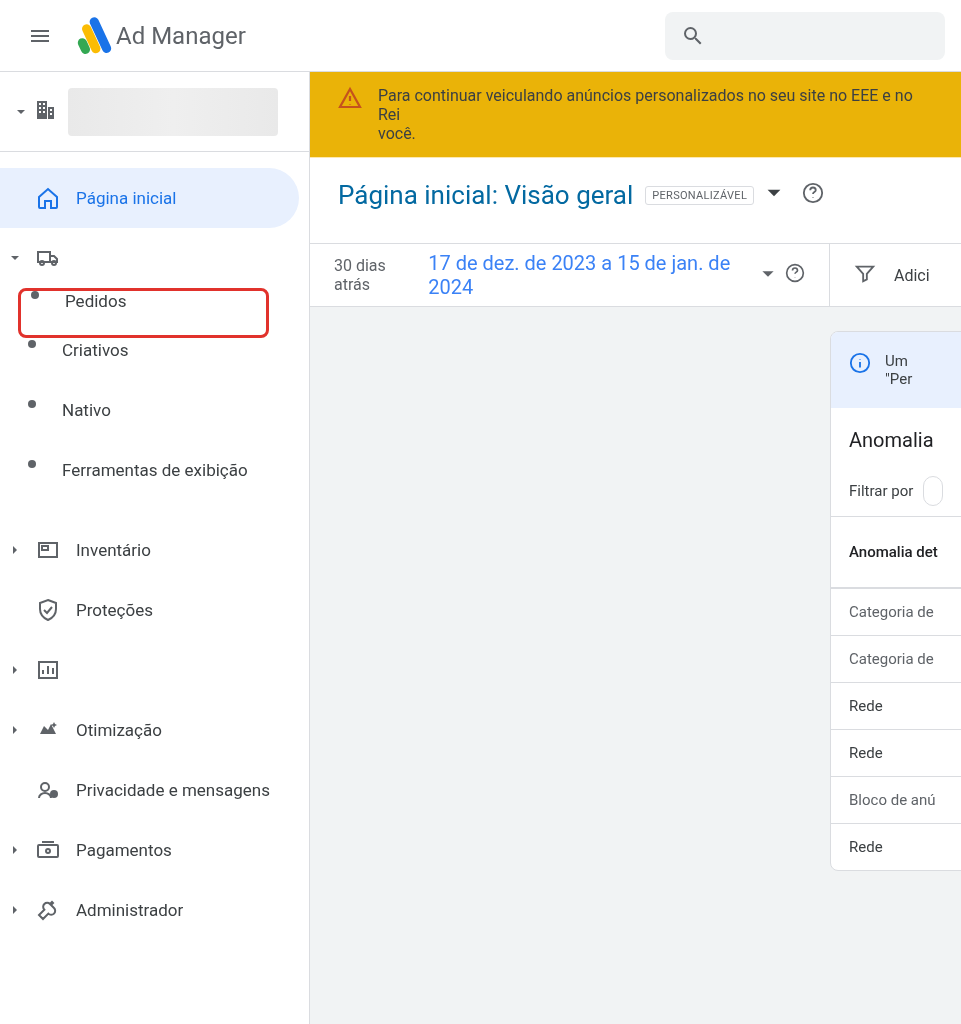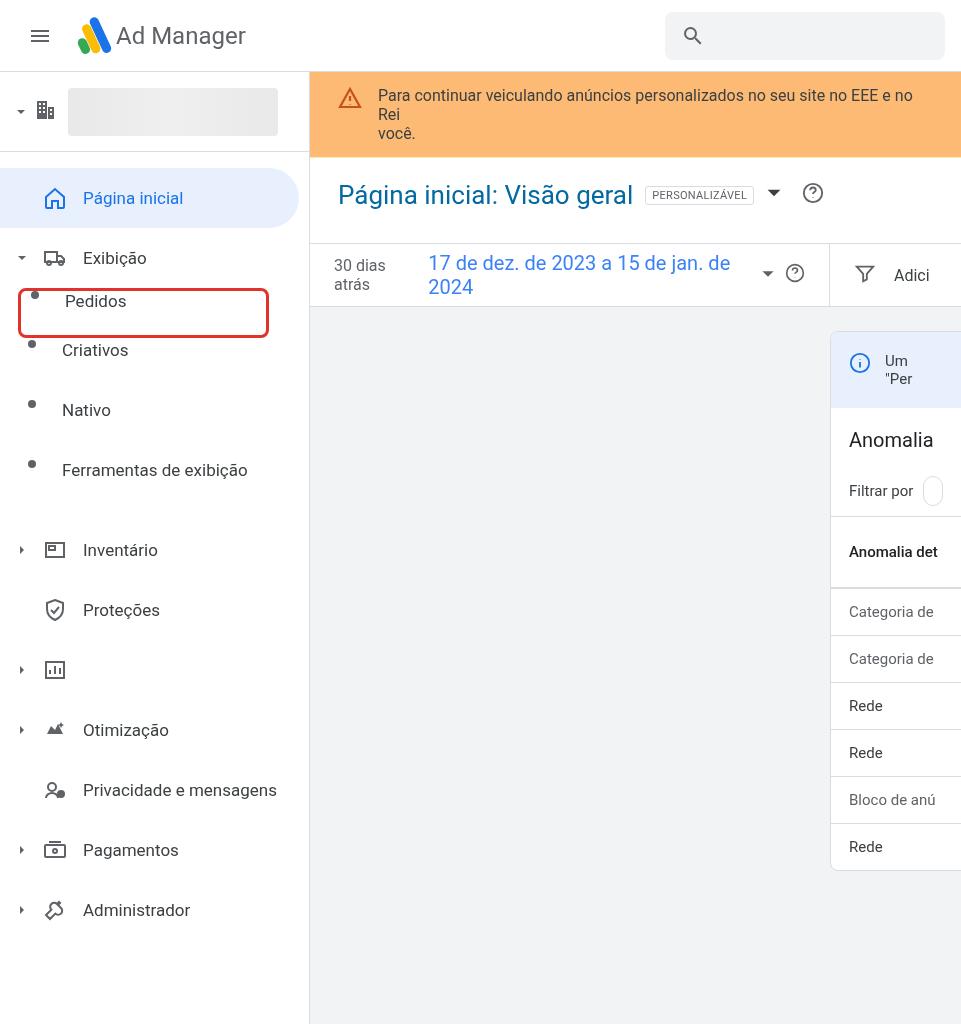--- a/index.html
+++ b/index.html
@@ -72,21 +72,21 @@
   background: linear-gradient(90deg,#e9e9e9,#efefef,#e9e9e9);
   border-radius: 4px;
 }
 
 
 .nav { padding-top: 16px; }
 .nav-item {
   height: 60px;
   display: flex;
   align-items: center;
-  padding: 0 16px 0 17px;
+  padding: 0 16px 0 10px;
   gap: 16px;
   cursor: pointer;
   font-size: 17px;
   color: #3c4043;
   border-radius: 0 30px 30px 0;
   margin-right: 10px;
 }
 .nav-item.active {
   background: #e8f0fe;
   color: #1a73e8;
@@ -125,21 +125,21 @@
 .sub-item.highlighted {
   border: 3px solid #e1322c;
   border-radius: 8px;
   margin: 0 40px 2px 18px;
   padding-left: 10px;
   height: 50px;
 }
 
 
 .banner {
-  background: #fdba74;
+  background: #eab308;
   border-bottom: 1px solid #fce8b2;
   padding: 14px 28px;
   display: flex;
   align-items: flex-start;
   gap: 16px;
   font-size: 16px;
   color: #3c4043;
 }
 
 
@@ -297,21 +297,20 @@
         <span class="tri">
             <svg viewBox="0 0 10 10" fill="#5f6368">
               <path d="M1 3l4 4 4-4z"></path>
             </svg>
           </span>
         <span class="icon">
           <svg width="24" height="24" viewBox="0 0 24 24" fill="none" stroke="#5f6368" stroke-width="2">
               <path d="M2 6h12v10H2zM14 10h4l3 3v3h-7zM6 19a2 2 0 100-4 2 2 0 000 4zM18 19a2 2 0 100-4 2 2 0 000 4z"></path>
             </svg>
         </span>
-        <span class="label">Exibição</span>
       </div>
 
       <div class="subnav">
         <div class="sub-item highlighted">
           <span class="dot"></span>
           <span>Pedidos</span>
         </div>
         <div class="sub-item">
           <span class="dot"></span>
           <span>Criativos</span>

